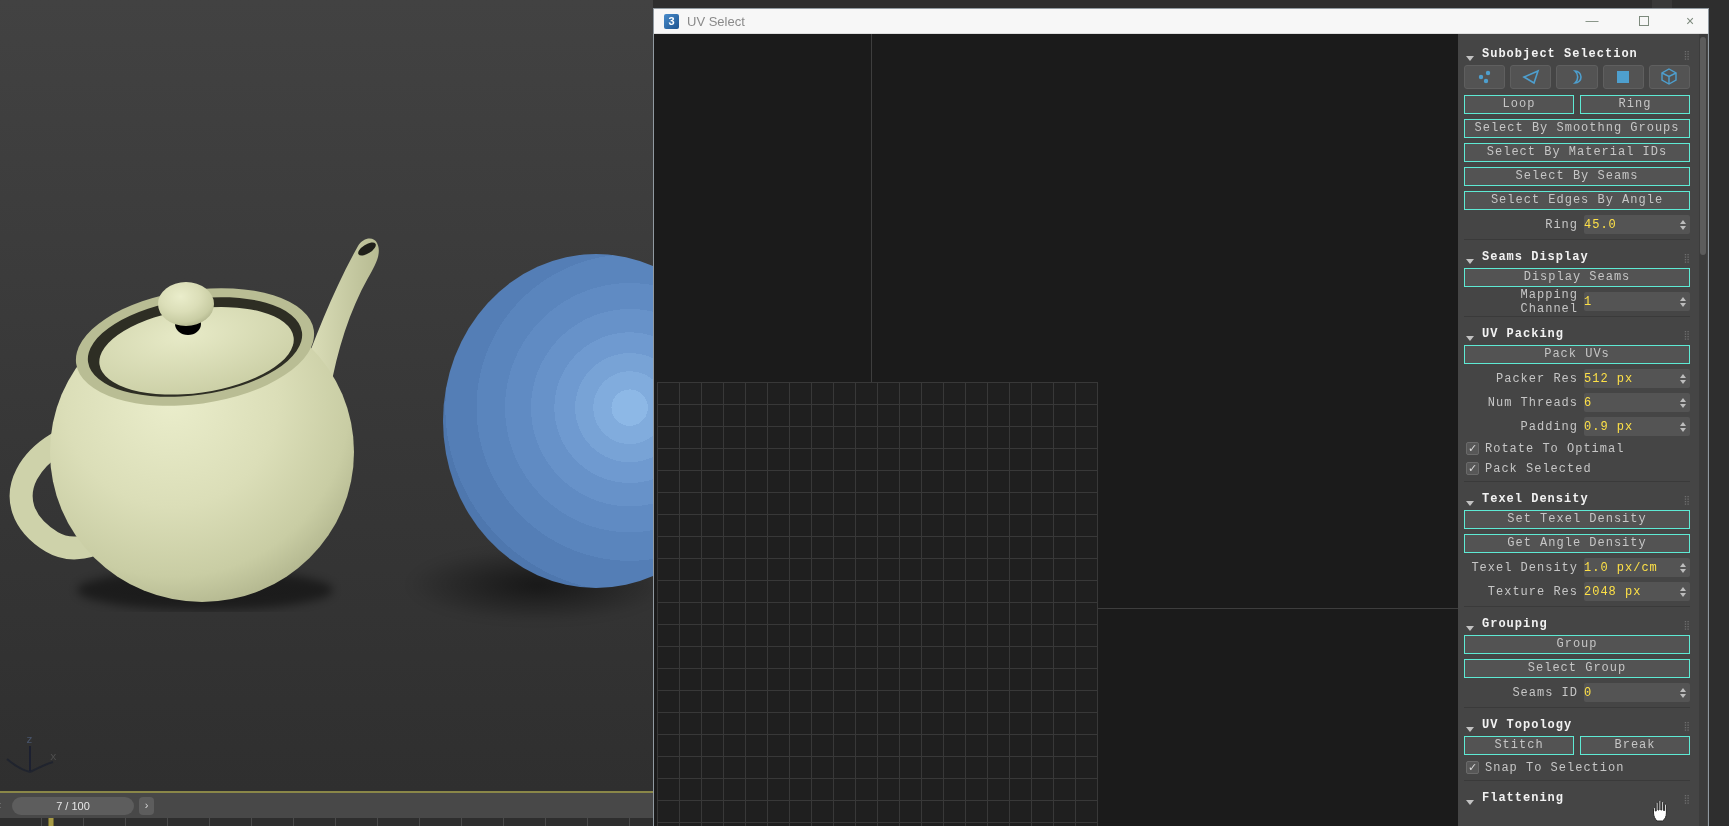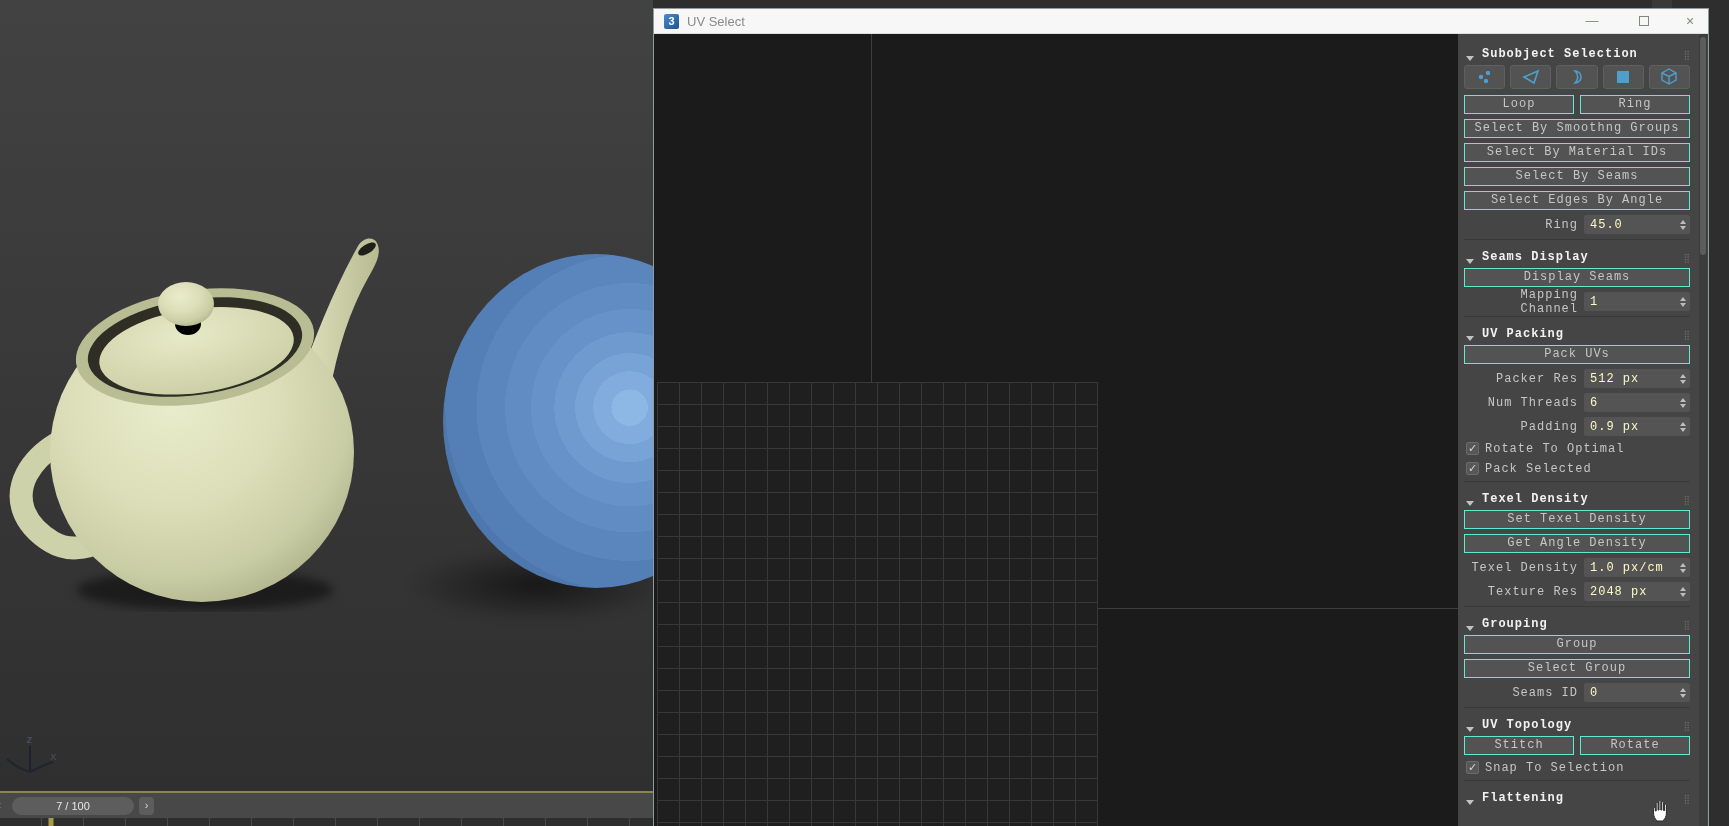--- a/index.html
+++ b/index.html
@@ -80,21 +80,21 @@
   .btn-pair{display:flex;gap:6px}
   .btn-pair .btn{flex:1}
 
   .icon-row{display:flex;gap:5px;margin-bottom:6px}
   .ibtn{flex:1;height:24px;background:#535353;border:1px solid #5f5f5f;border-radius:3px;
     display:flex;align-items:center;justify-content:center}
 
   .spin-row{display:flex;align-items:center;height:19px;margin-bottom:5px}
   .spin-label{flex:1;text-align:right;padding-right:6px;font:12px "Liberation Mono",monospace;letter-spacing:1px}
   .spin-field{width:106px;height:19px;background:#545454;border-radius:2px;display:flex;align-items:center}
-  .spin-val{flex:1;padding-left:6px;font:12px "Liberation Mono",monospace;color:#fef9c3;letter-spacing:1px;white-space:nowrap}
+  .spin-val{flex:1;font:12px "Liberation Mono",monospace;color:#fde047;letter-spacing:1px;white-space:nowrap}
   .spin-arrows{width:13px;display:flex;flex-direction:column;align-items:center;gap:2px;padding-right:2px}
   .arr-up{width:0;height:0;border-left:3px solid transparent;border-right:3px solid transparent;border-bottom:4px solid #bdbdbd}
   .arr-dn{width:0;height:0;border-left:3px solid transparent;border-right:3px solid transparent;border-top:4px solid #bdbdbd}
 
   .chk-row{display:flex;align-items:center;height:15px;margin-bottom:5px}
   .chk{width:13px;height:13px;background:#575757;border:1px solid #6a6a6a;border-radius:2px;margin:0 6px 0 2px;
     color:#dadada;font:bold 11px/11px "DejaVu Sans",sans-serif;text-align:center}
   .chk-label{font:12px "Liberation Mono",monospace;letter-spacing:1px}
 
   .cursor{position:absolute;left:1650px;top:797px}
@@ -358,21 +358,21 @@
       </div>
 
       <div class="sec">
         <div class="sec-h">
           <span class="tri"></span>
           <span class="sec-title">UV Topology</span>
           <span class="grip">⣿</span>
         </div>
         <div class="btn-pair">
           <div class="btn">Stitch</div>
-          <div class="btn">Rotate</div>
+          <div class="btn">Break</div>
         </div>
         <div class="chk-row">
           <span class="chk">✓</span>
           <span class="chk-label">Snap To Selection</span>
         </div>
       </div>
 
       <div class="sec">
         <div class="sec-h">
           <span class="tri"></span>

